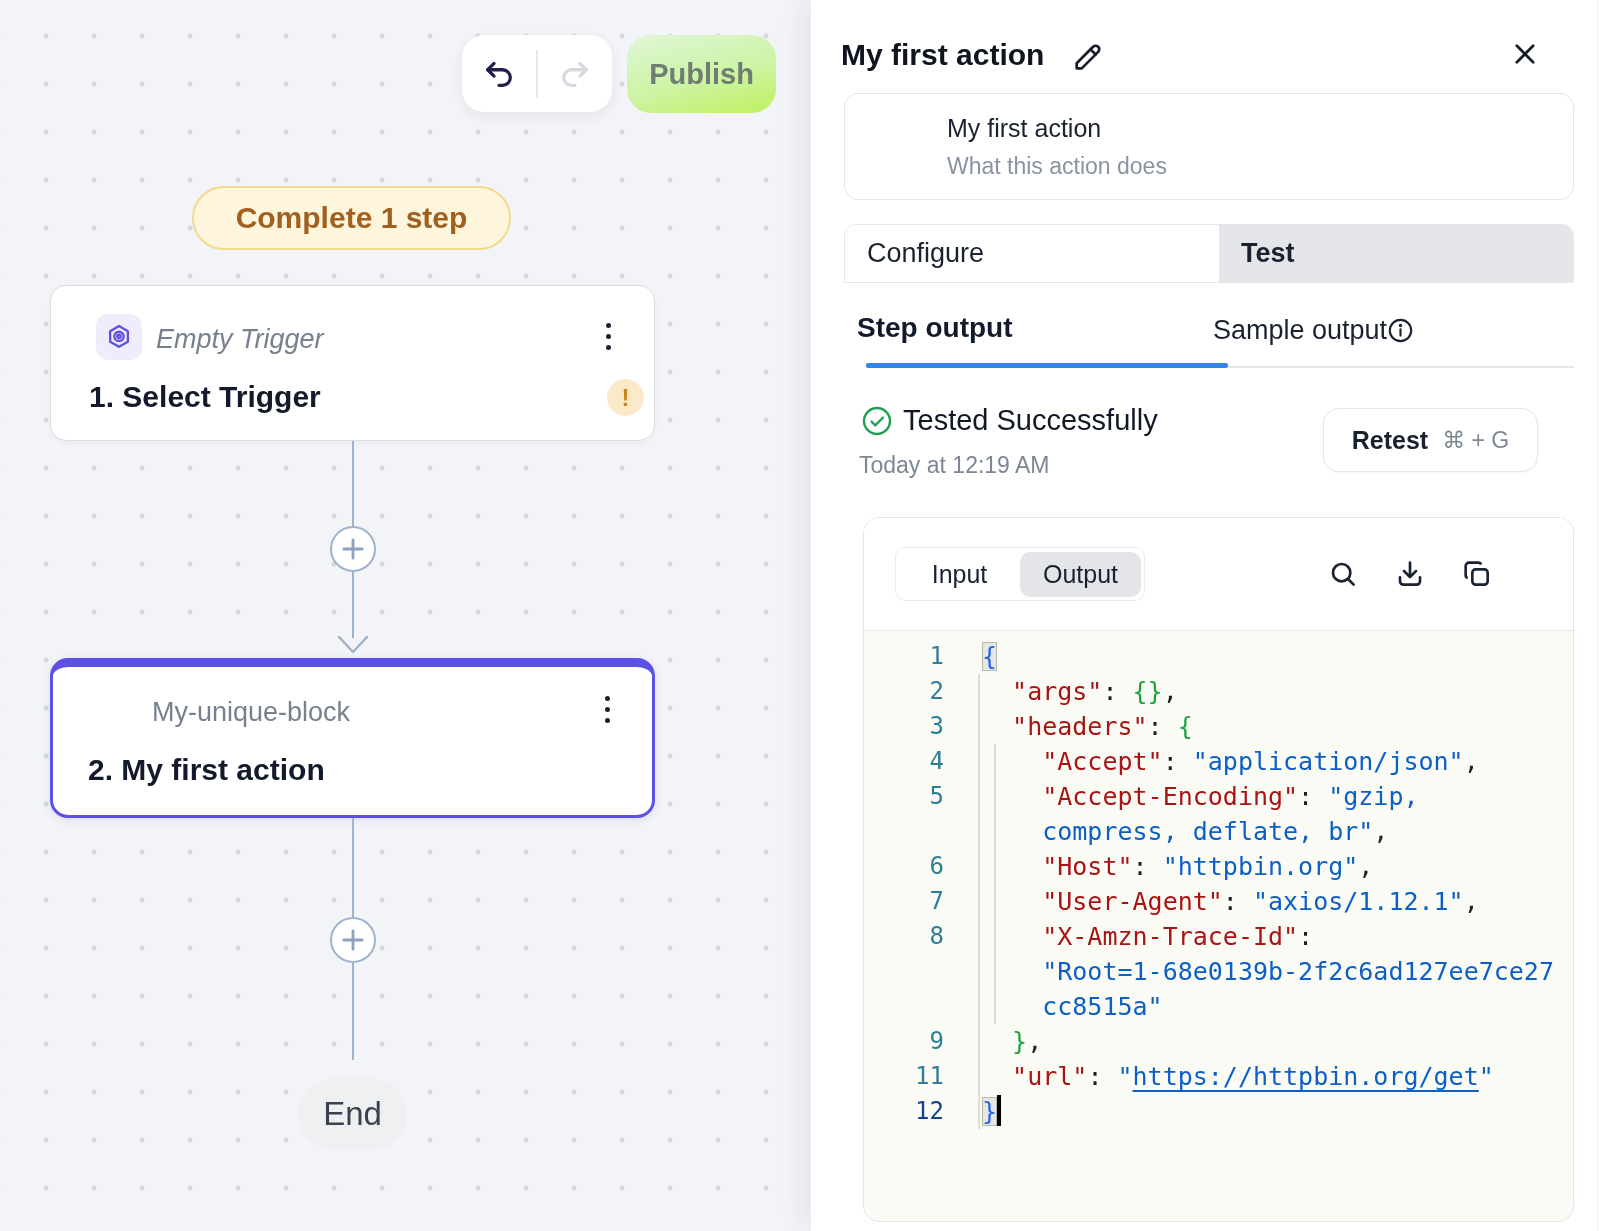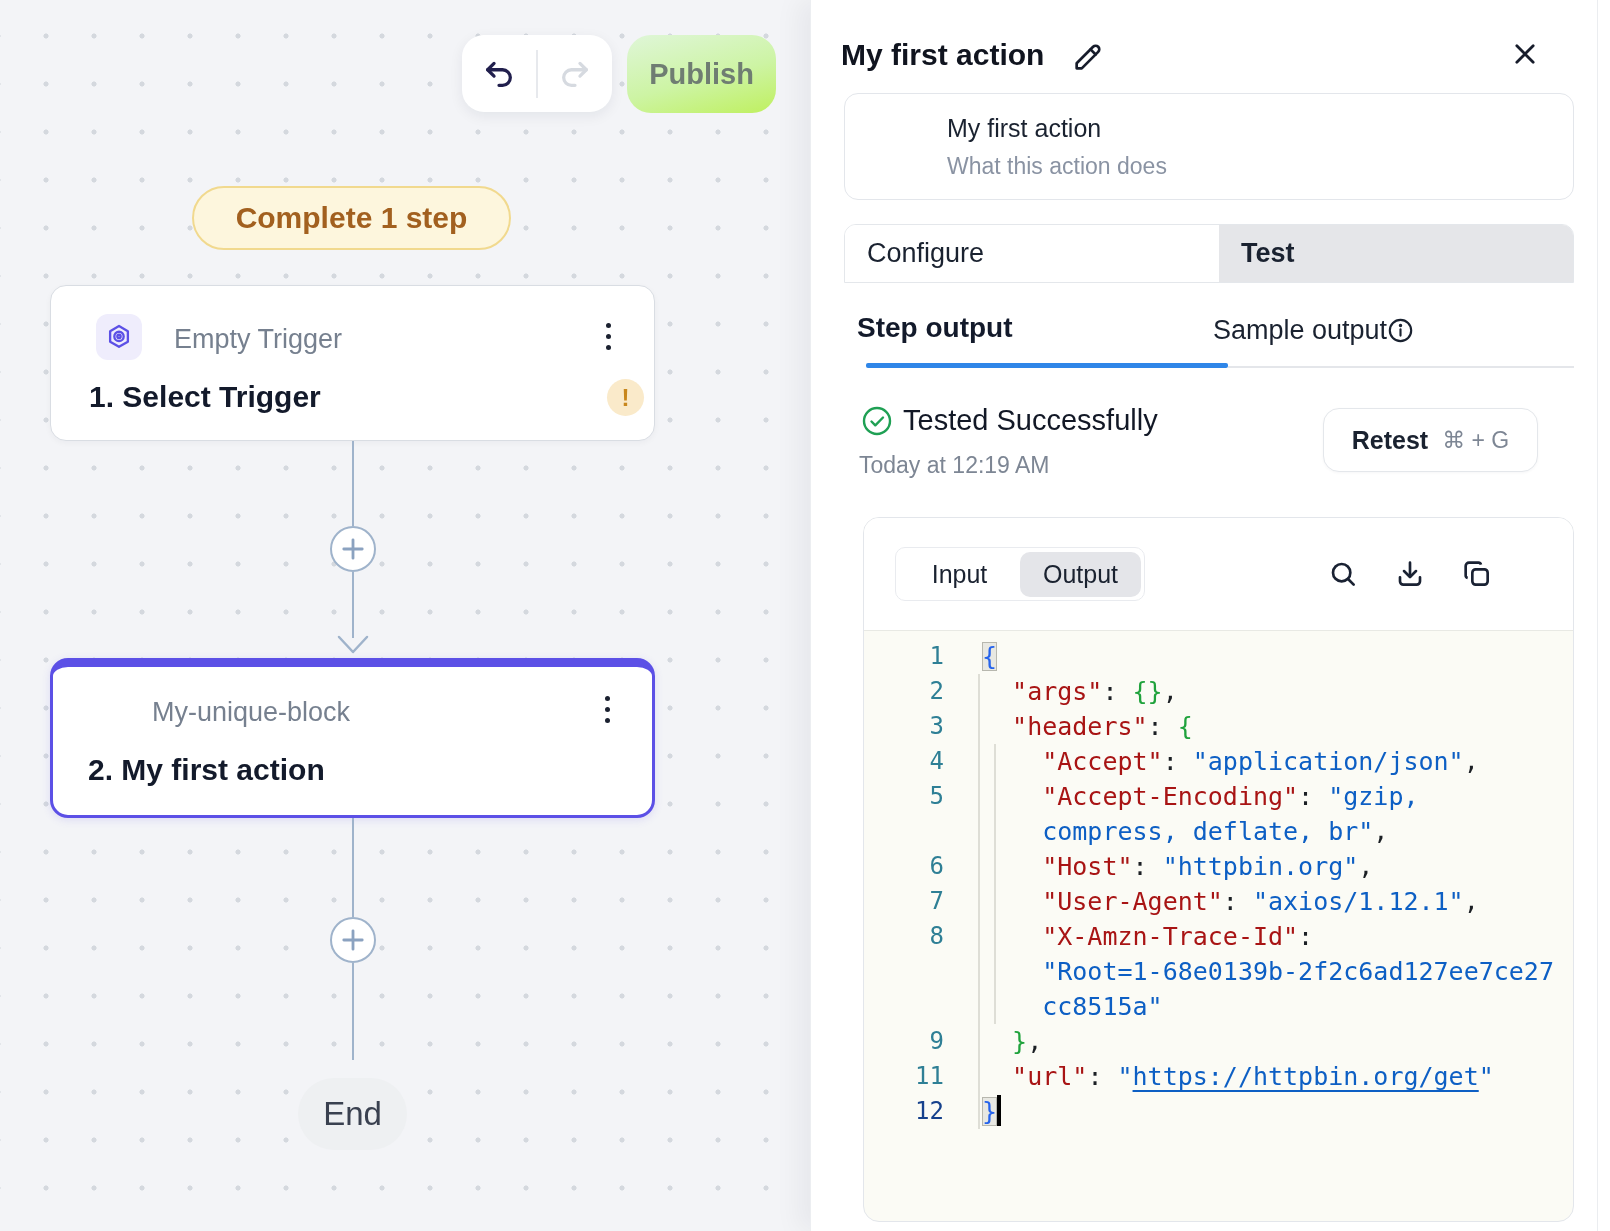--- a/index.html
+++ b/index.html
@@ -162,21 +162,21 @@
   <div class="abs status-pill">Complete 1 step</div>
 
   <div class="abs node-card card1">
     <div class="abs icon-tile">
       <svg width="28" height="28" viewBox="0 0 24 24" fill="none" stroke="#5C50E6" stroke-width="2" stroke-linejoin="round">
           <path d="M12 2.6 l7.6 4.4 v9 L12 20.4 4.4 16 v-9 Z"></path>
           <circle cx="12" cy="11.5" r="4"></circle>
           <circle cx="12" cy="11.5" r="1.4"></circle>
         </svg>
     </div>
-    <div class="abs block-type" style="left:123px;top:38px;">Empty Trigger</div>
+    <div class="abs block-type" style="left:105px;top:38px;font-style:italic;">Empty Trigger</div>
     <div class="abs kebab" style="left:537px;top:28px;">
         <i></i>
         <i></i>
         <i></i>
       </div>
     <div class="abs block-title" style="left:38px;top:94px;">1. Select Trigger</div>
     <div class="abs warn-badge" style="left:556px;top:93px;">!</div>
   </div>
 
   <div class="abs conn" style="top:441px;height:85px;"></div>

